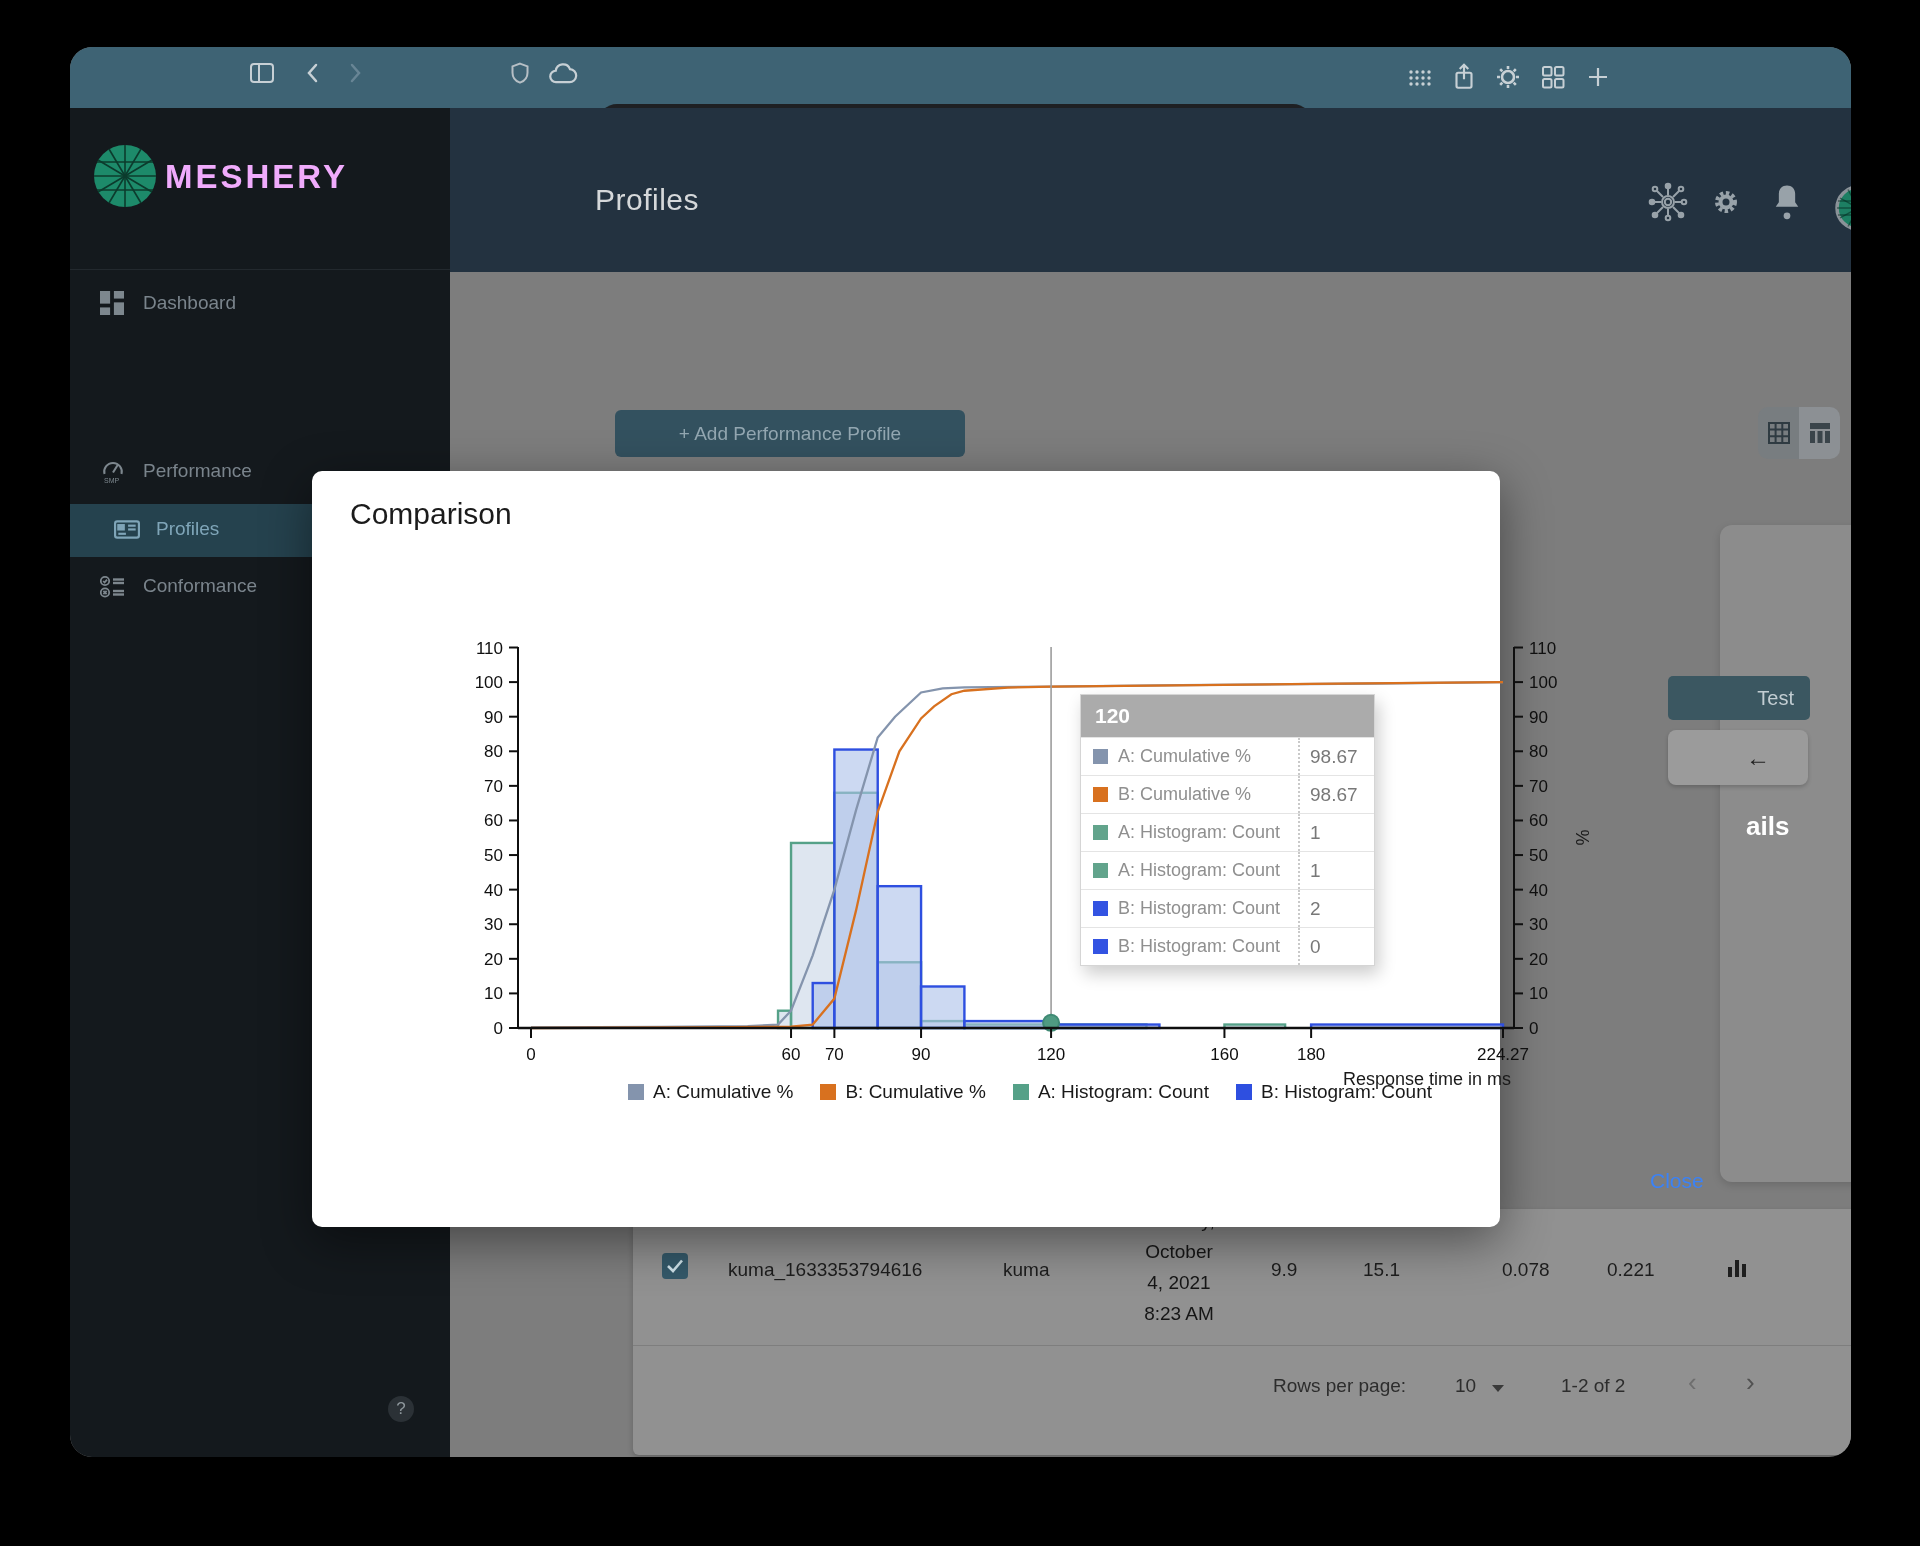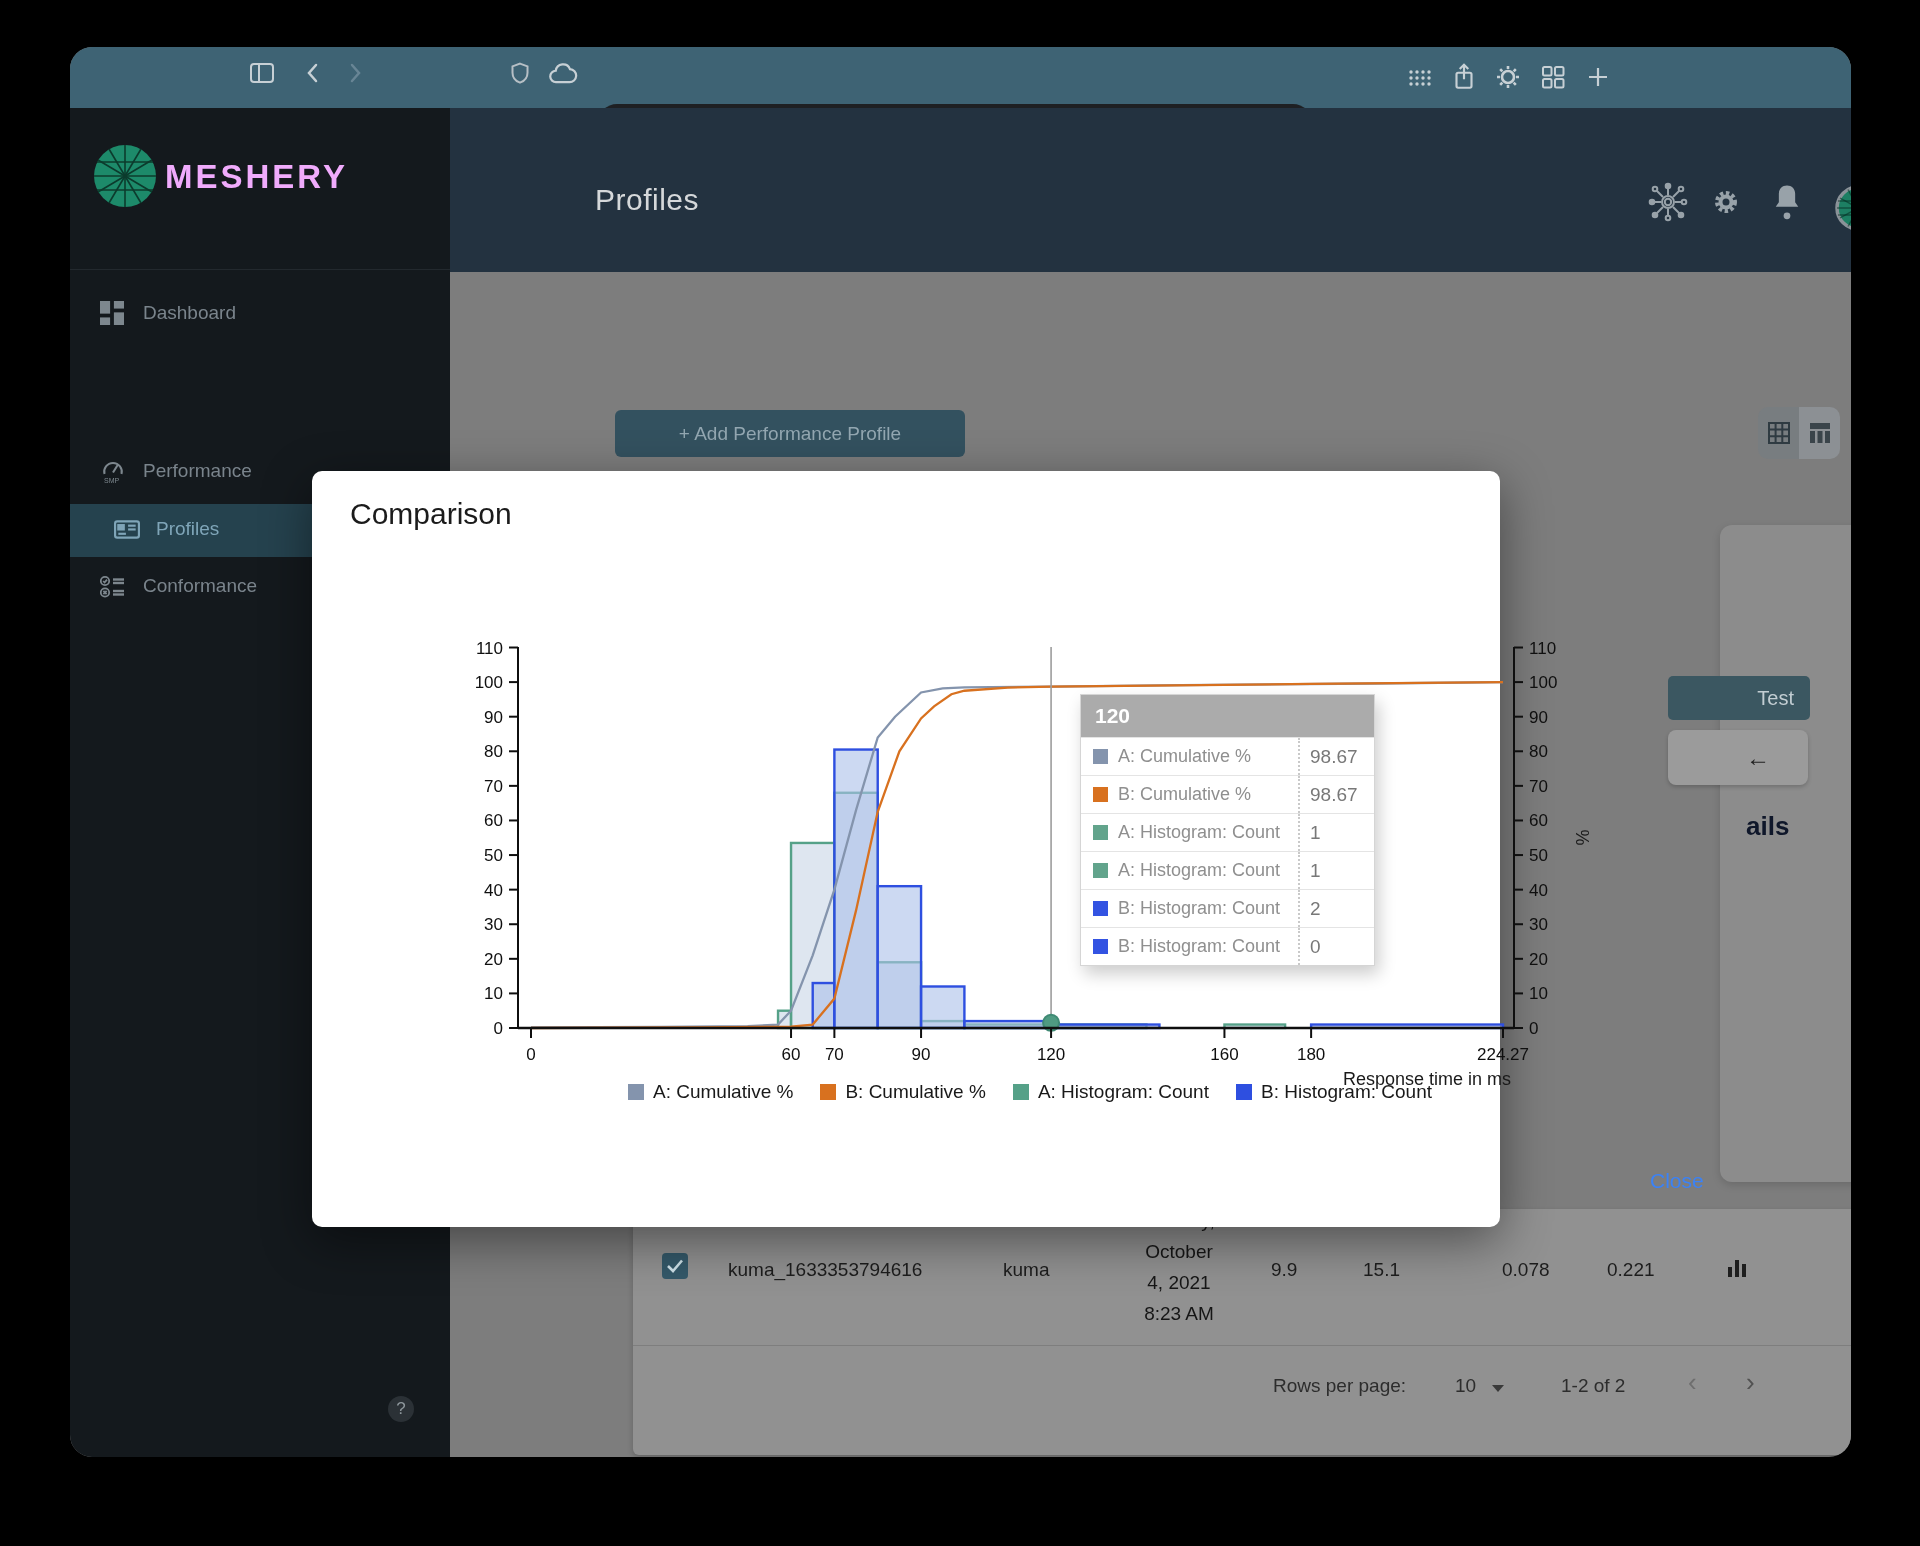--- a/index.html
+++ b/index.html
@@ -20,21 +20,21 @@
   .navitem .nico{position:absolute;left:30px;top:11px;}
   .nav-active{background:#25424e;color:#7fa5b8;height:53px;}
   #brand{position:absolute;left:95px;top:50px;color:#f0abfc;font-size:33px;font-weight:bold;letter-spacing:3px;}
   #sidediv{position:absolute;left:0;top:161px;width:380px;height:1px;background:#23292e;}
   #addbtn{position:absolute;left:545px;top:363px;width:350px;height:47px;background:#33515f;border-radius:6px;color:#93a7b1;font-size:19px;text-align:center;line-height:47px;}
   #viewtoggle{position:absolute;left:1688px;top:360px;width:82px;height:52px;border-radius:10px;overflow:hidden;}
   .tghalf{position:absolute;top:0;width:41px;height:52px;}
   #sidecard{position:absolute;left:1650px;top:478px;width:162px;height:657px;background:#8c8c8c;border-radius:12px;box-shadow:0 3px 8px rgba(0,0,0,0.15);}
   #testbtn{position:absolute;left:1598px;top:629px;width:142px;height:44px;background:#3b5761;border-radius:5px;color:#c2cdd2;font-size:20px;line-height:44px;text-align:right;padding-right:16px;box-sizing:border-box;}
   #arrowbtn{position:absolute;left:1598px;top:683px;width:140px;height:55px;background:#9b9b9b;border-radius:8px;box-shadow:0 2px 4px rgba(0,0,0,0.2);color:#1f1f1f;font-size:24px;line-height:55px;text-align:right;padding-right:38px;box-sizing:border-box;}
-  #detailsfrag{position:absolute;left:1676px;top:764px;font-size:26px;font-weight:bold;color:#0f172a;}
+  #detailsfrag{position:absolute;left:1676px;top:764px;font-size:26px;font-weight:bold;color:#ffffff;}
   #tablecard{position:absolute;left:563px;top:1162px;width:1249px;height:246px;background:#919191;border-radius:0 0 6px 6px;box-shadow:0 3px 6px rgba(0,0,0,0.2);}
   #rowdivider{position:absolute;left:563px;top:1298px;width:1249px;height:1px;background:#7e7e7e;}
   #checkbox{position:absolute;left:592px;top:1206px;width:26px;height:26px;background:#34596a;border-radius:4px;}
   .cell{position:absolute;font-size:19px;color:#1d1d1d;}
   #datecell{position:absolute;left:1045px;top:1158px;width:128px;text-align:center;font-size:19px;color:#161616;line-height:31px;}
   .pgtext{position:absolute;font-size:19px;color:#2d2d2d;}
   #pgcaret{position:absolute;left:1422px;top:1338px;width:0;height:0;border-left:6px solid transparent;border-right:6px solid transparent;border-top:7px solid #3a3a3a;}
   .pgchev{position:absolute;top:1320px;font-size:26px;color:#515151;}
   
   #modal{position:absolute;left:242px;top:424px;width:1188px;height:756px;background:#fff;border-radius:10px;box-shadow:0 14px 50px rgba(0,0,0,0.45);z-index:40;}
@@ -199,21 +199,21 @@
             <line x1="-16" y1="-27" x2="16" y2="27"></line>
             <line x1="16" y1="-27" x2="-16" y2="27"></line>
             <line x1="-27" y1="-16" x2="27" y2="16"></line>
             <line x1="27" y1="-16" x2="-27" y2="16"></line>
             <line x1="0" y1="-31" x2="0" y2="31"></line>
           </g>
         </svg>
     <div id="brand">MESHERY</div>
     <div id="sidediv"></div>
 
-    <div class="navitem" style="top:182px;padding-left:24px;">
+    <div class="navitem" style="top:172px;padding-left:24px;">
       <svg class="nico" width="24" height="24" viewBox="0 0 19 19">
             <g fill="#7d878e">
               <rect x="0" y="0" width="8" height="10"></rect>
               <rect x="11" y="0" width="8" height="6"></rect>
               <rect x="11" y="9" width="8" height="10"></rect>
               <rect x="0" y="13" width="8" height="6"></rect>
             </g>
           </svg>
       <span class="lbl">Dashboard</span>
     </div>

